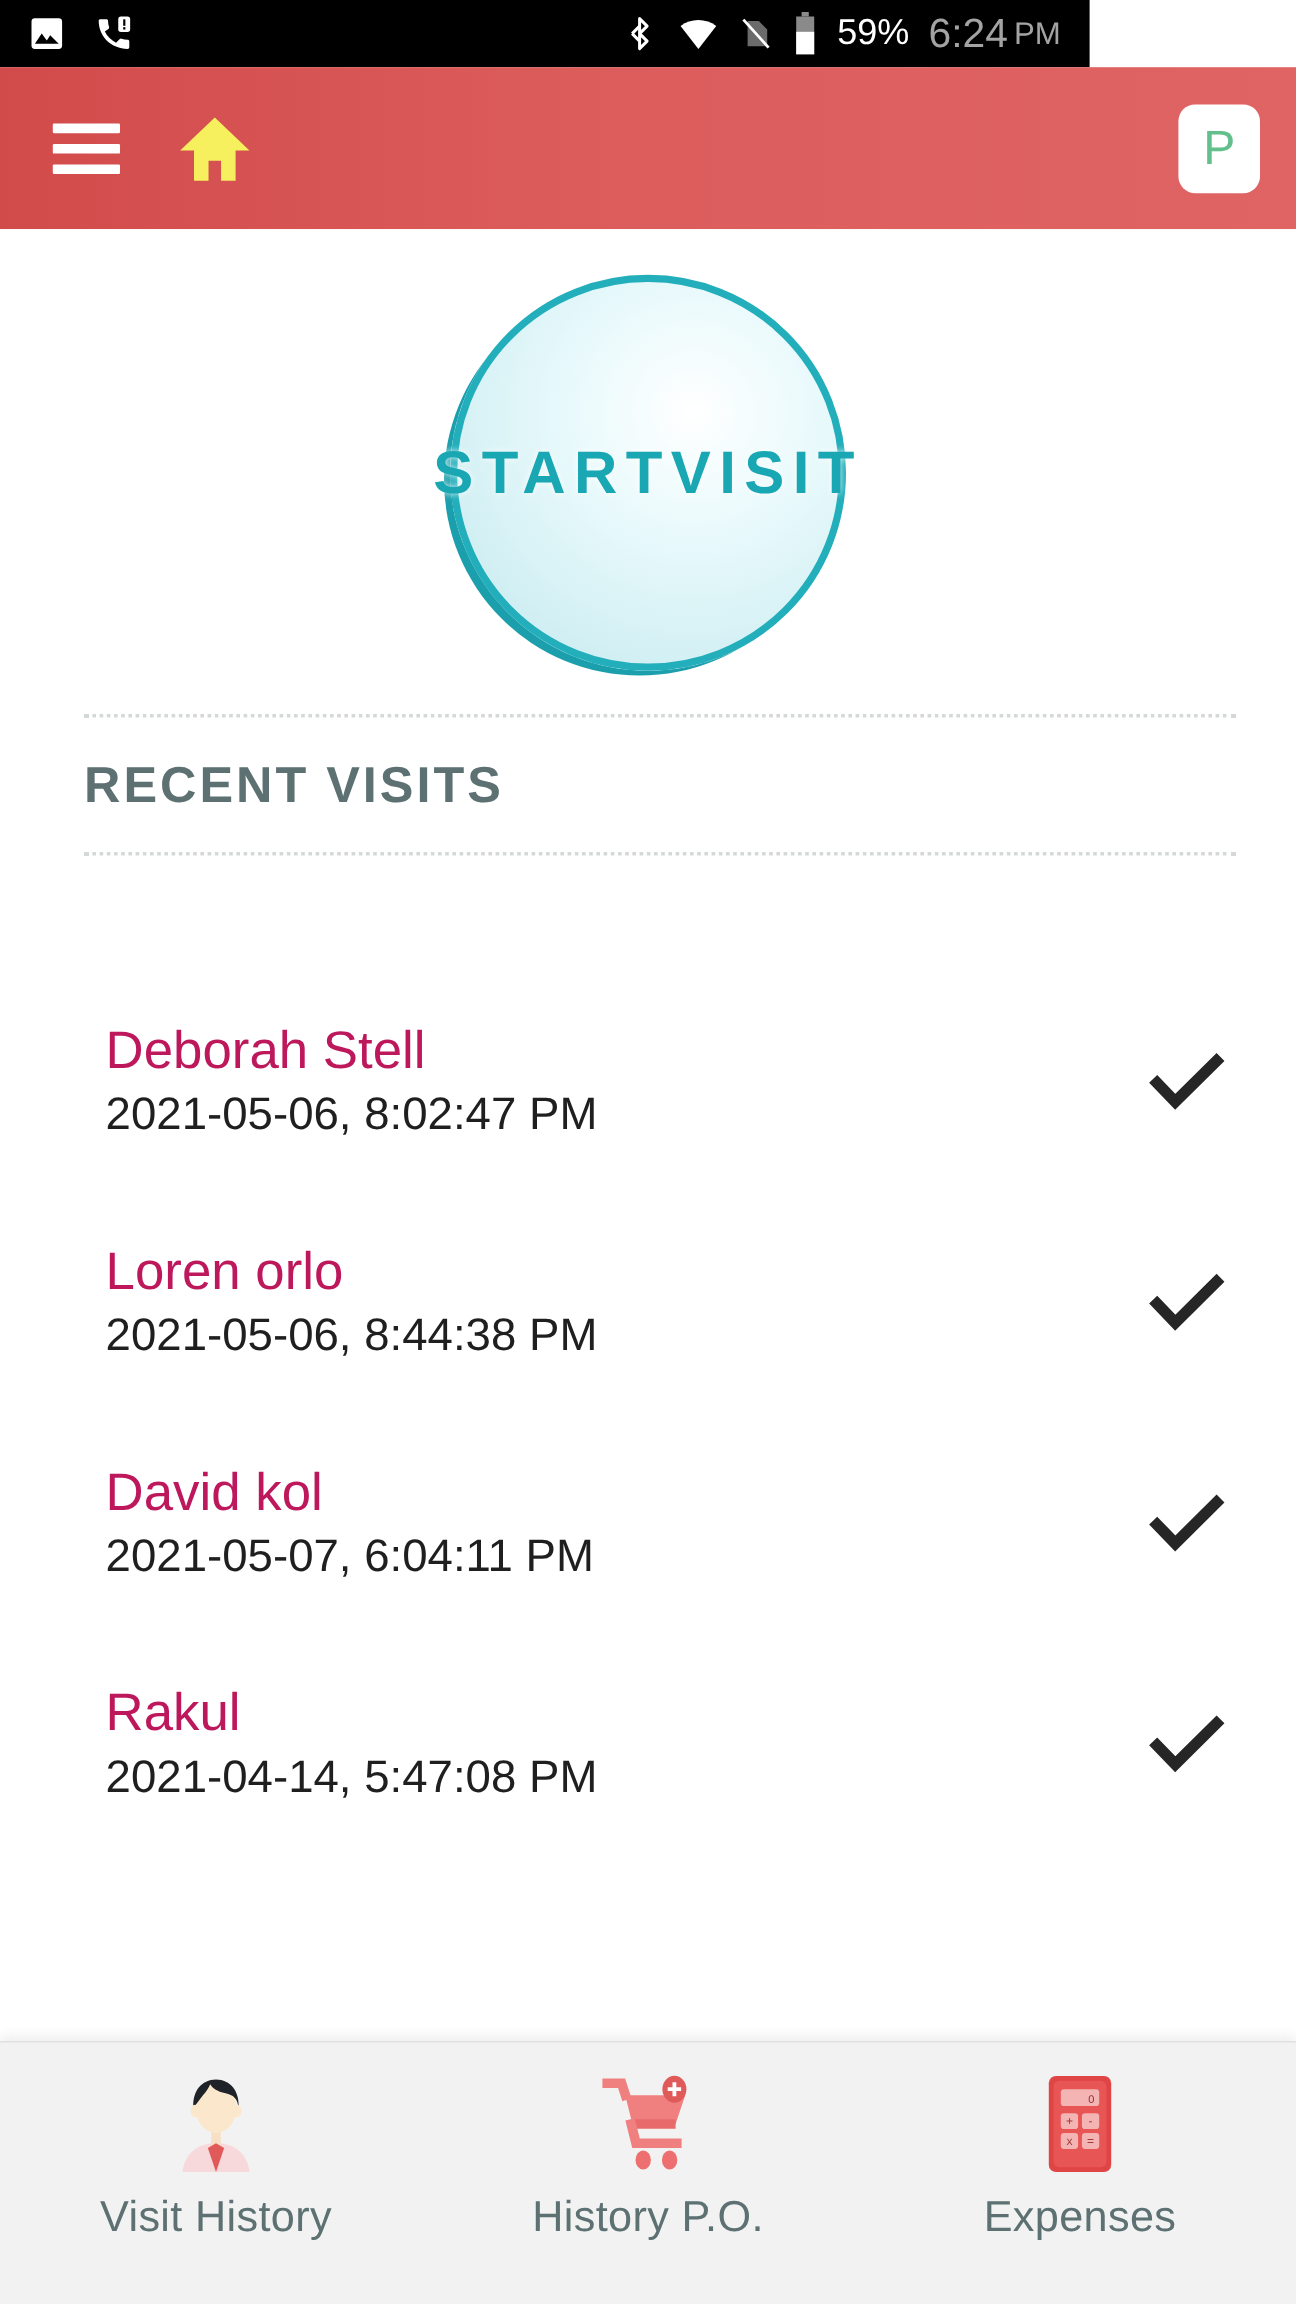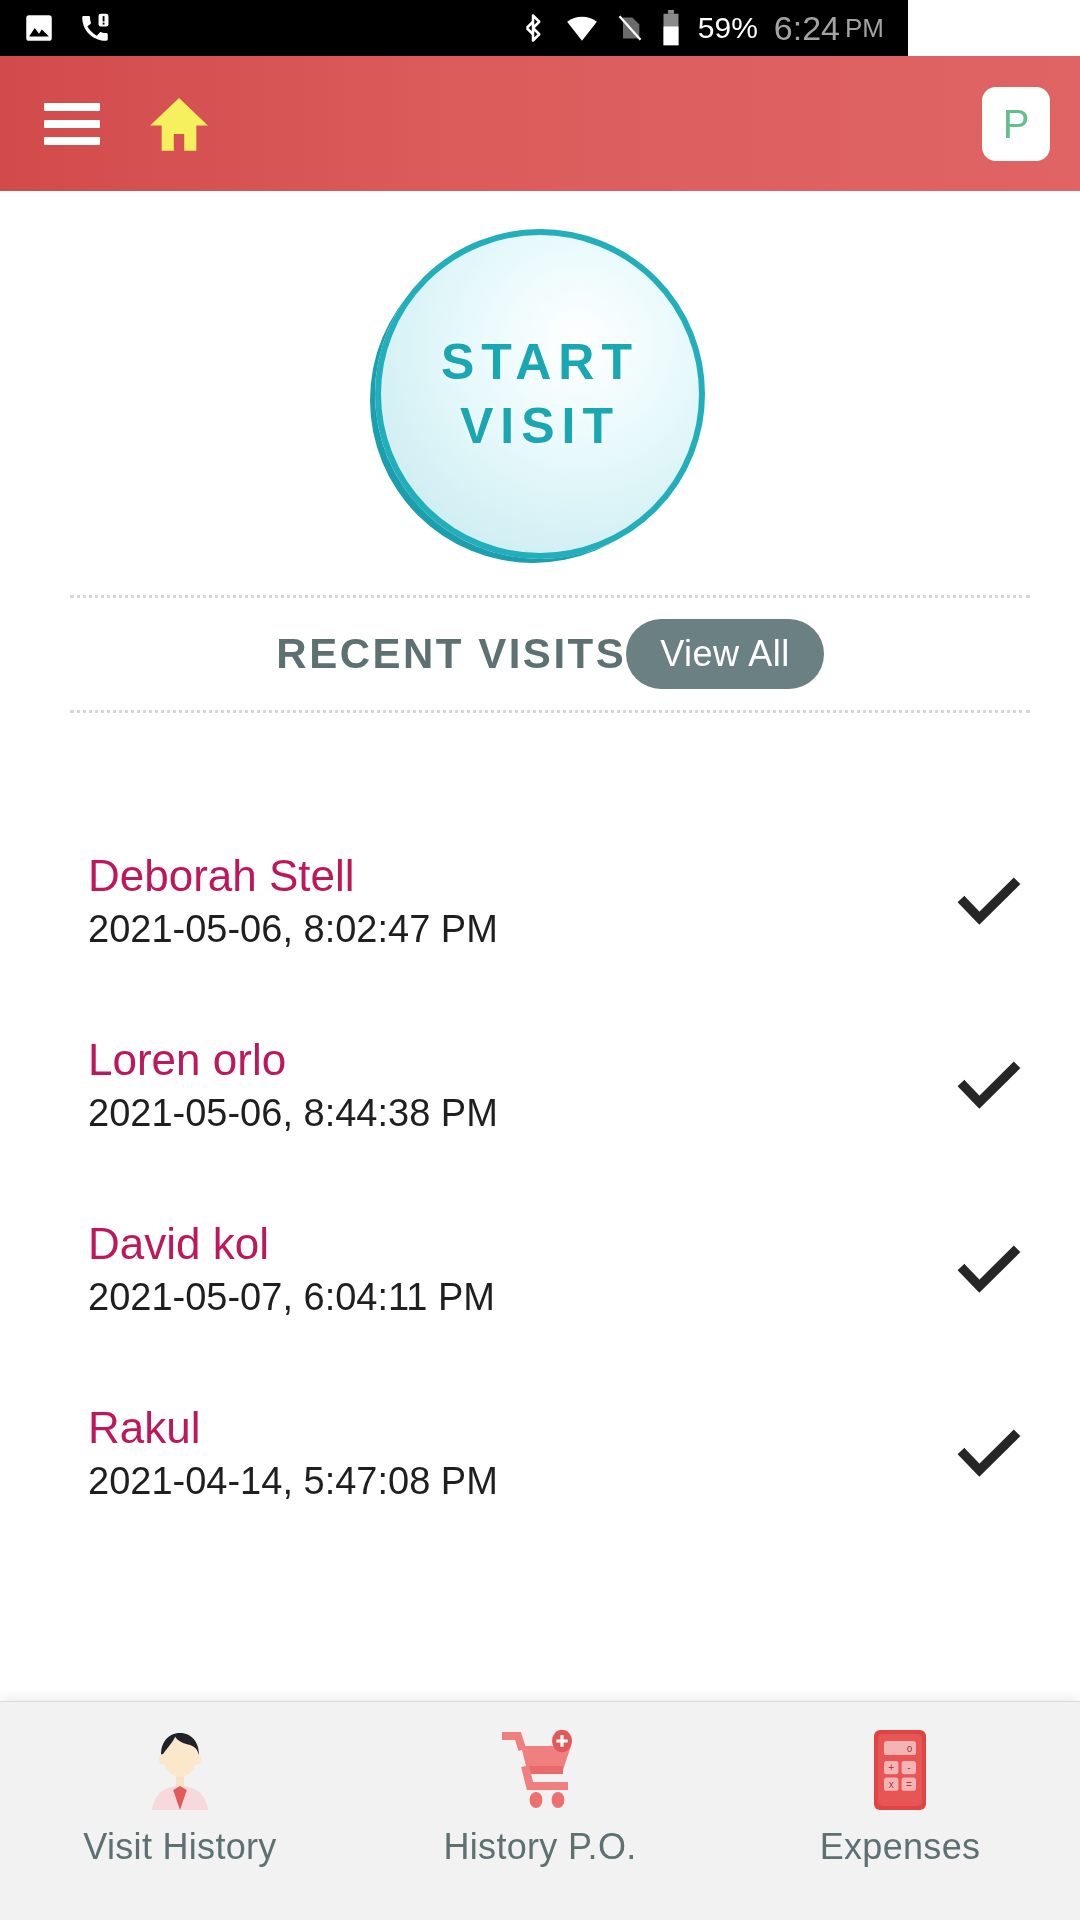--- a/index.html
+++ b/index.html
@@ -64,39 +64,39 @@
   .startvisit-wrap{
     width:100%; display:flex; justify-content:center;
     padding-top:38px;
   }
   .startvisit{
     position:relative;
     width:330px; height:330px; border-radius:50%;
     background:
       radial-gradient(circle at 62% 34%, #ffffff 0%, #eafafc 34%, #d3f0f4 72%, #c3e9ee 100%);
     border:6px solid #22aebb;
-    display:flex; flex-direction:column;
+    display:flex; flex-direction:row;
     align-items:center; justify-content:center;
     cursor:pointer;
     box-shadow:-7px 6px 0 -2px #1c9fad;
   }
   .startvisit .line{
     color:#1aa7b4; font-size:50px; font-weight:bold;
     letter-spacing:7px; line-height:1.28;
     text-align:center;
     text-shadow:0 0 6px rgba(255,255,255,.85);
   }
 
   
   .rv-head{
     margin:36px 50px 0 70px;
     border-top:3px dotted #d5d8d8;
     border-bottom:3px dotted #d5d8d8;
     height:118px;
-    display:flex; align-items:center; justify-content:center;
+    display:flex; align-items:center; justify-content:flex-start;
   }
   .rv-title{
     color:#5d7173; font-size:42px; font-weight:bold;
     letter-spacing:2.5px;
   }
   .viewall{
     background:#6b8082; color:#ffffff;
     font-size:36px; letter-spacing:.5px;
     padding:14px 34px; border-radius:40px;
     cursor:pointer; white-space:nowrap;
@@ -195,21 +195,20 @@
 
   <div class="startvisit-wrap">
     <div class="startvisit">
       <div class="line">START</div>
       <div class="line">VISIT</div>
     </div>
   </div>
 
   <div class="rv-head">
     <div class="rv-title">RECENT VISITS</div>
-    <div class="viewall">View All</div>
   </div>
 
   <div class="visit-list">
 
     <div class="visit-row">
       <div class="visit-texts">
         <div class="visit-name">Deborah Stell</div>
         <div class="visit-time">2021-05-06, 8:02:47 PM</div>
       </div>
       <svg class="check" viewBox="0 0 24 24">

